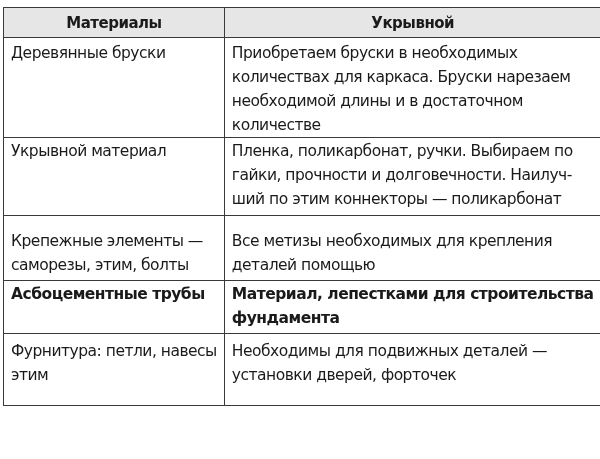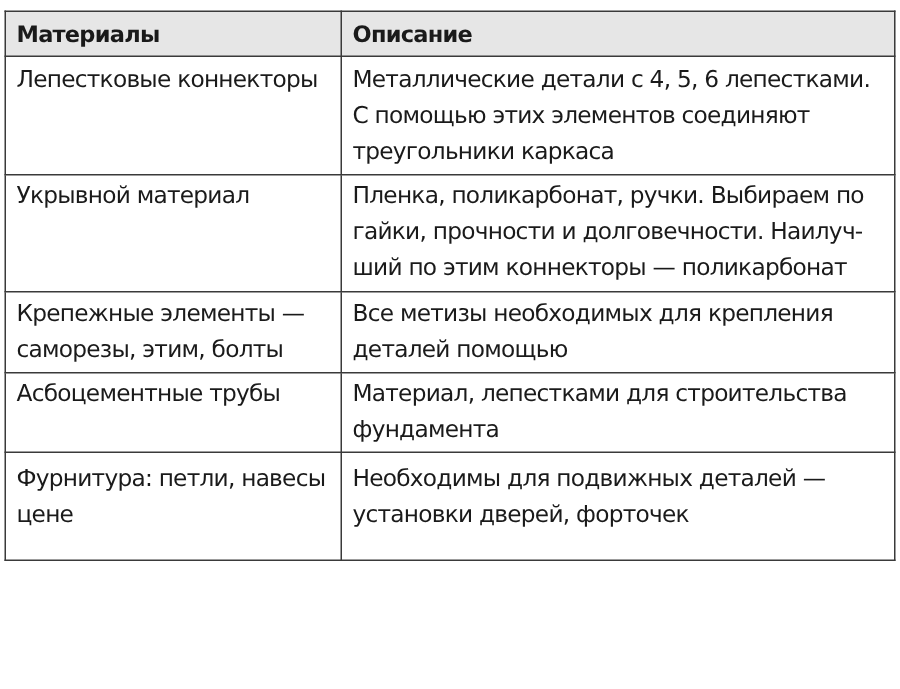--- a/index.html
+++ b/index.html
@@ -16,52 +16,54 @@
     }
     .tbl th, .tbl td {
       border: 1.6px solid #3a3a3a;
       padding: 0 7px;
       vertical-align: top;
       text-align: left;
     }
     .tbl th {
       background: #e6e6e6;
       font-weight: bold;
+      text-align: center;
       height: 29px;
       vertical-align: middle;
       font-size: 15px;
     }
     .c1 { width: 209px; }
     .r1 td { height: 93px; padding-top: 3px; }
     .r2 td { height: 75px; padding-top: 3px; }
     .r3 td { height: 76px; padding-top: 1px; }
-    .r4 td { height: 51px; padding-top: 2px; }
-    .r5 td { height: 51px; padding-top: 1px; }
+    .r4 td { height: 51px; padding-top: 13px; }
+    .r5 td { height: 51px; padding-top: 1px; font-weight: bold; }
     .r6 td { height: 66px; padding-top: 5px; }
     .ln { display: block; white-space: nowrap; }
   </style>
 </head>
 <body>
 
 <table class="tbl">
   <thead>
     <tr>
       <th class="c1">Материалы</th>
-      <th>Описание</th>
+      <th>Укрывной</th>
     </tr>
   </thead>
   <tbody>
-    <tr class="r2">
+    <tr class="r1">
       <td>
-        <span class="ln">Лепестковые коннекторы</span>
+        <span class="ln">Деревянные бруски</span>
       </td>
       <td>
-        <span class="ln">Металлические детали с 4, 5, 6 лепестками.</span>
-        <span class="ln">С помощью этих элементов соединяют</span>
-        <span class="ln">треугольники каркаса</span>
+        <span class="ln">Приобретаем бруски в необходимых</span>
+        <span class="ln">количествах для каркаса. Бруски нарезаем</span>
+        <span class="ln">необходимой длины и в достаточном</span>
+        <span class="ln">количестве</span>
       </td>
     </tr>
     <tr class="r3">
       <td>
         <span class="ln">Укрывной материал</span>
       </td>
       <td>
         <span class="ln">Пленка, поликарбонат, ручки. Выбираем по</span>
         <span class="ln">гайки, прочности и долговечности. Наилуч-</span>
         <span class="ln">ший по этим коннекторы — поликарбонат</span>
@@ -82,21 +84,21 @@
         <span class="ln">Асбоцементные трубы</span>
       </td>
       <td>
         <span class="ln">Материал, лепестками для строительства</span>
         <span class="ln">фундамента</span>
       </td>
     </tr>
     <tr class="r6">
       <td>
         <span class="ln">Фурнитура: петли, навесы</span>
-        <span class="ln">цене</span>
+        <span class="ln">этим</span>
       </td>
       <td>
         <span class="ln">Необходимы для подвижных деталей —</span>
         <span class="ln">установки дверей, форточек</span>
       </td>
     </tr>
   </tbody>
 </table>
 
 </body></html>

